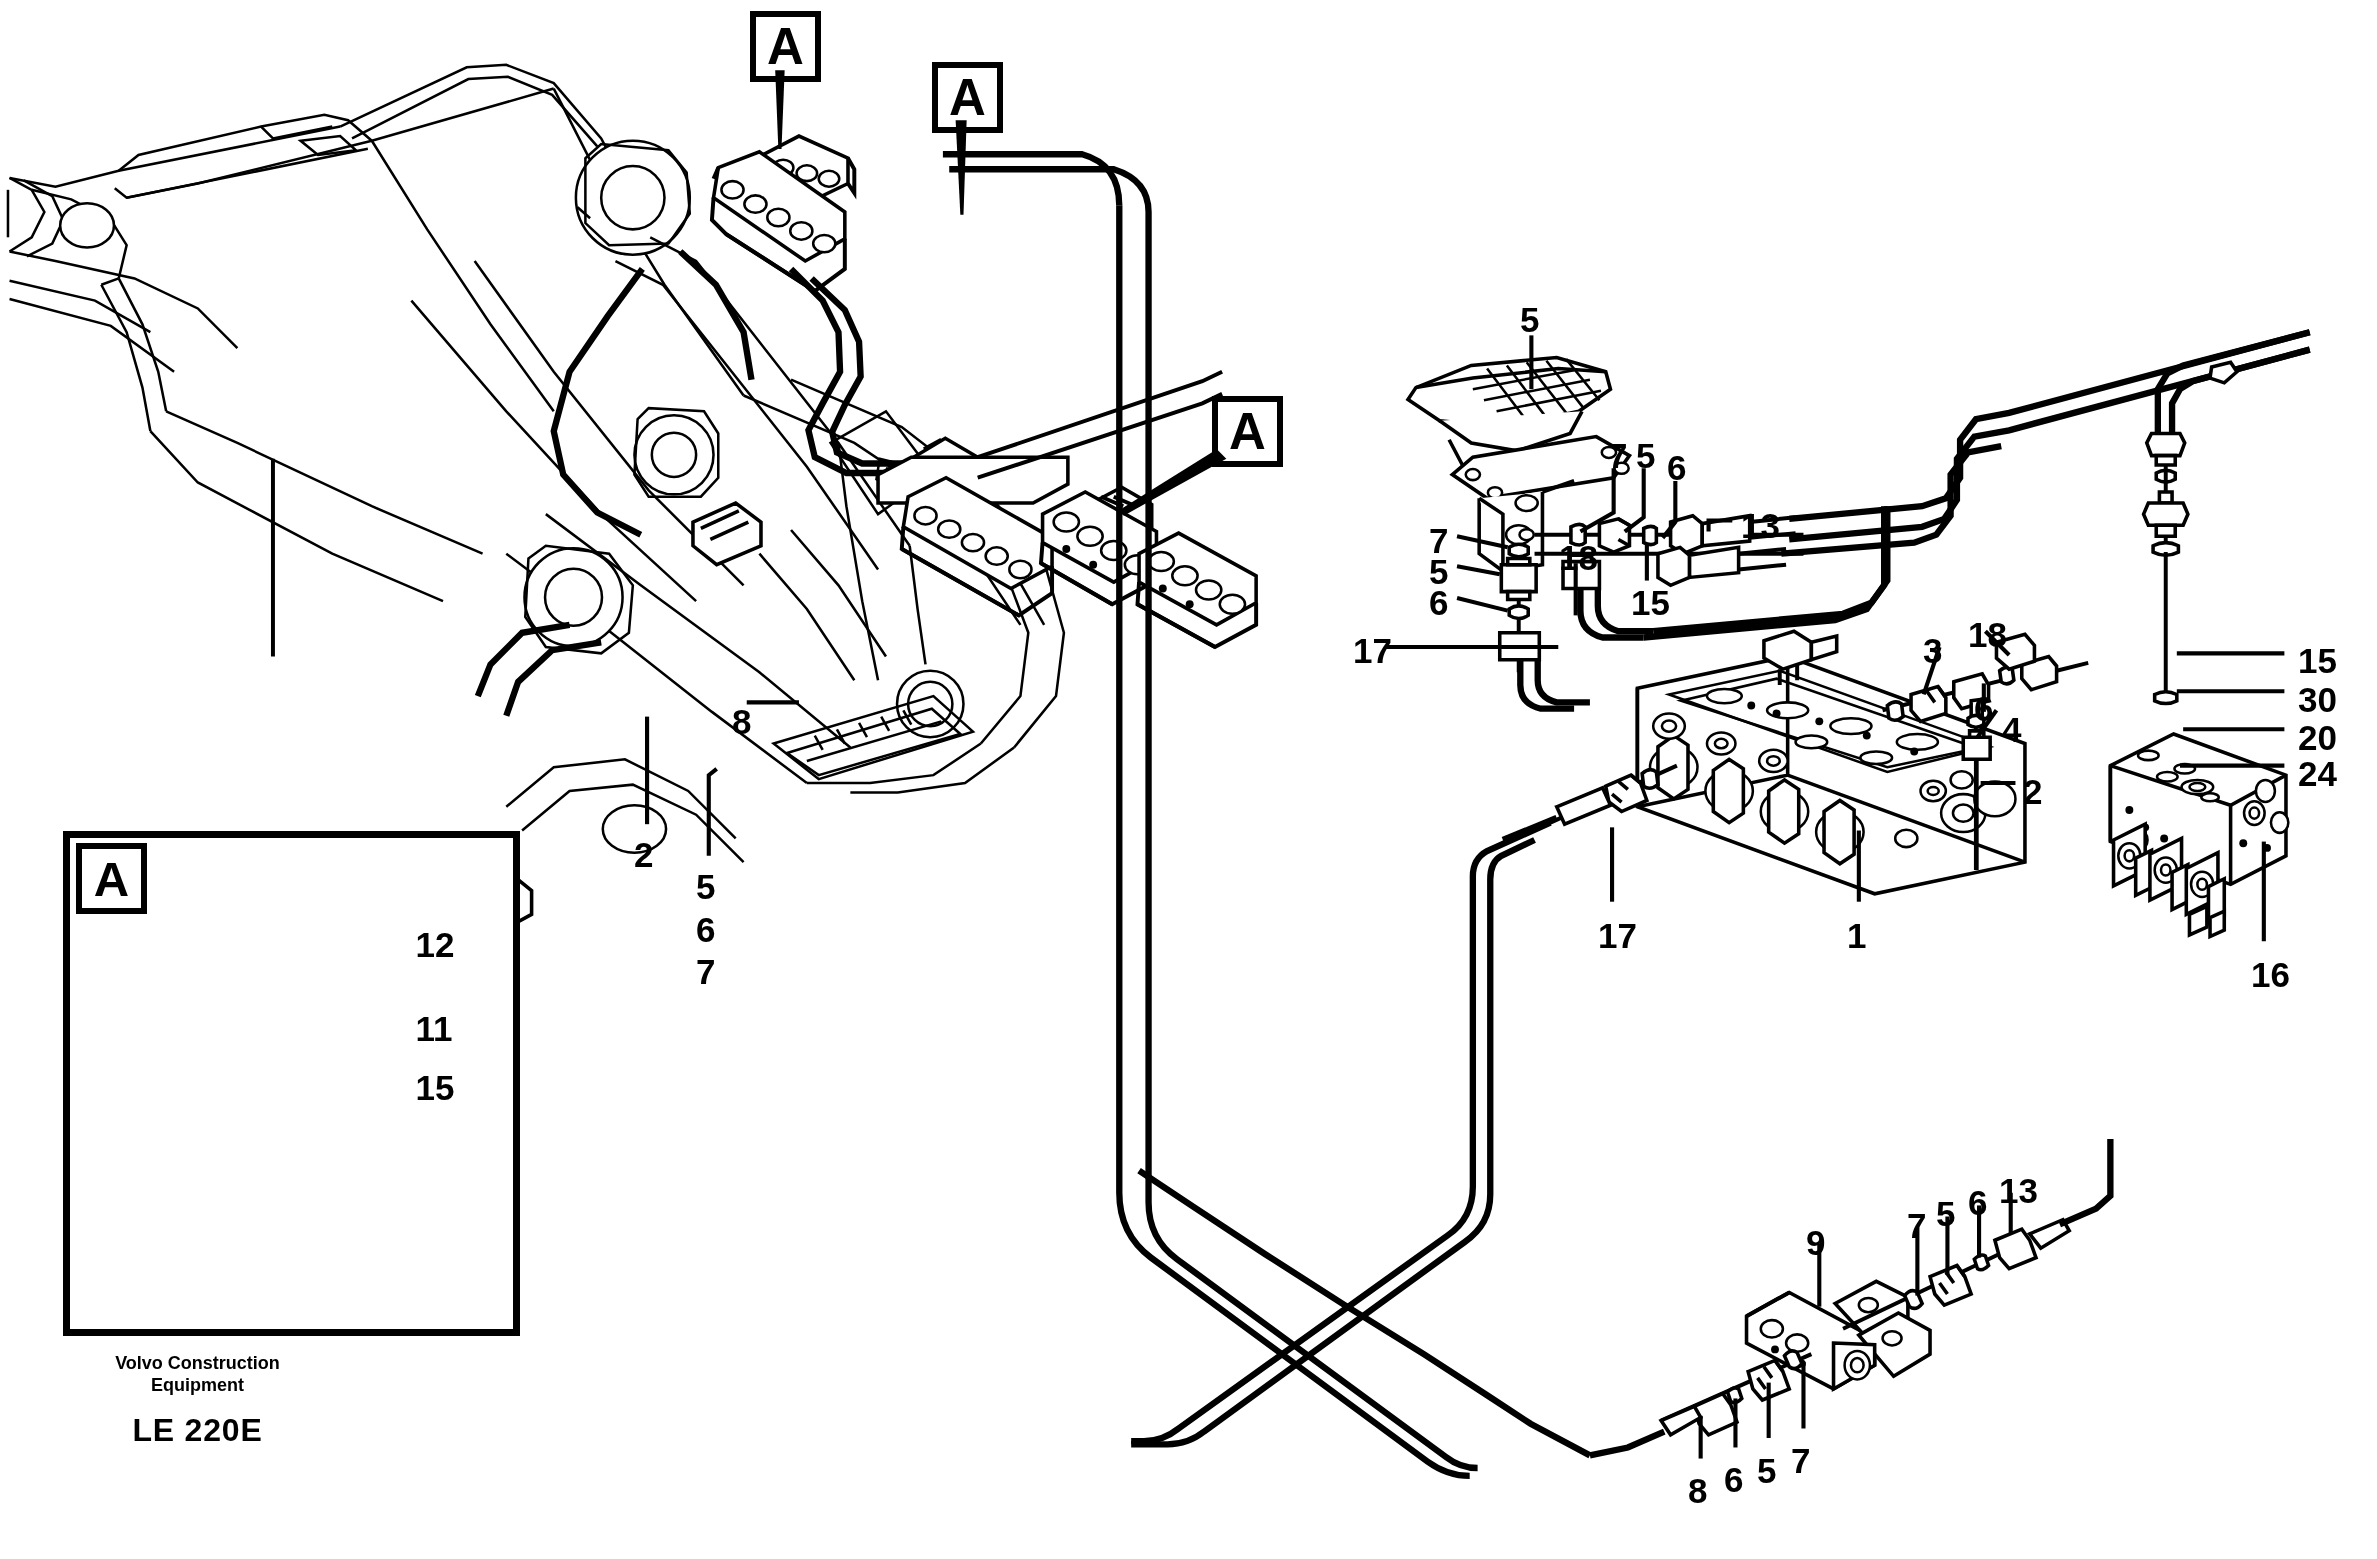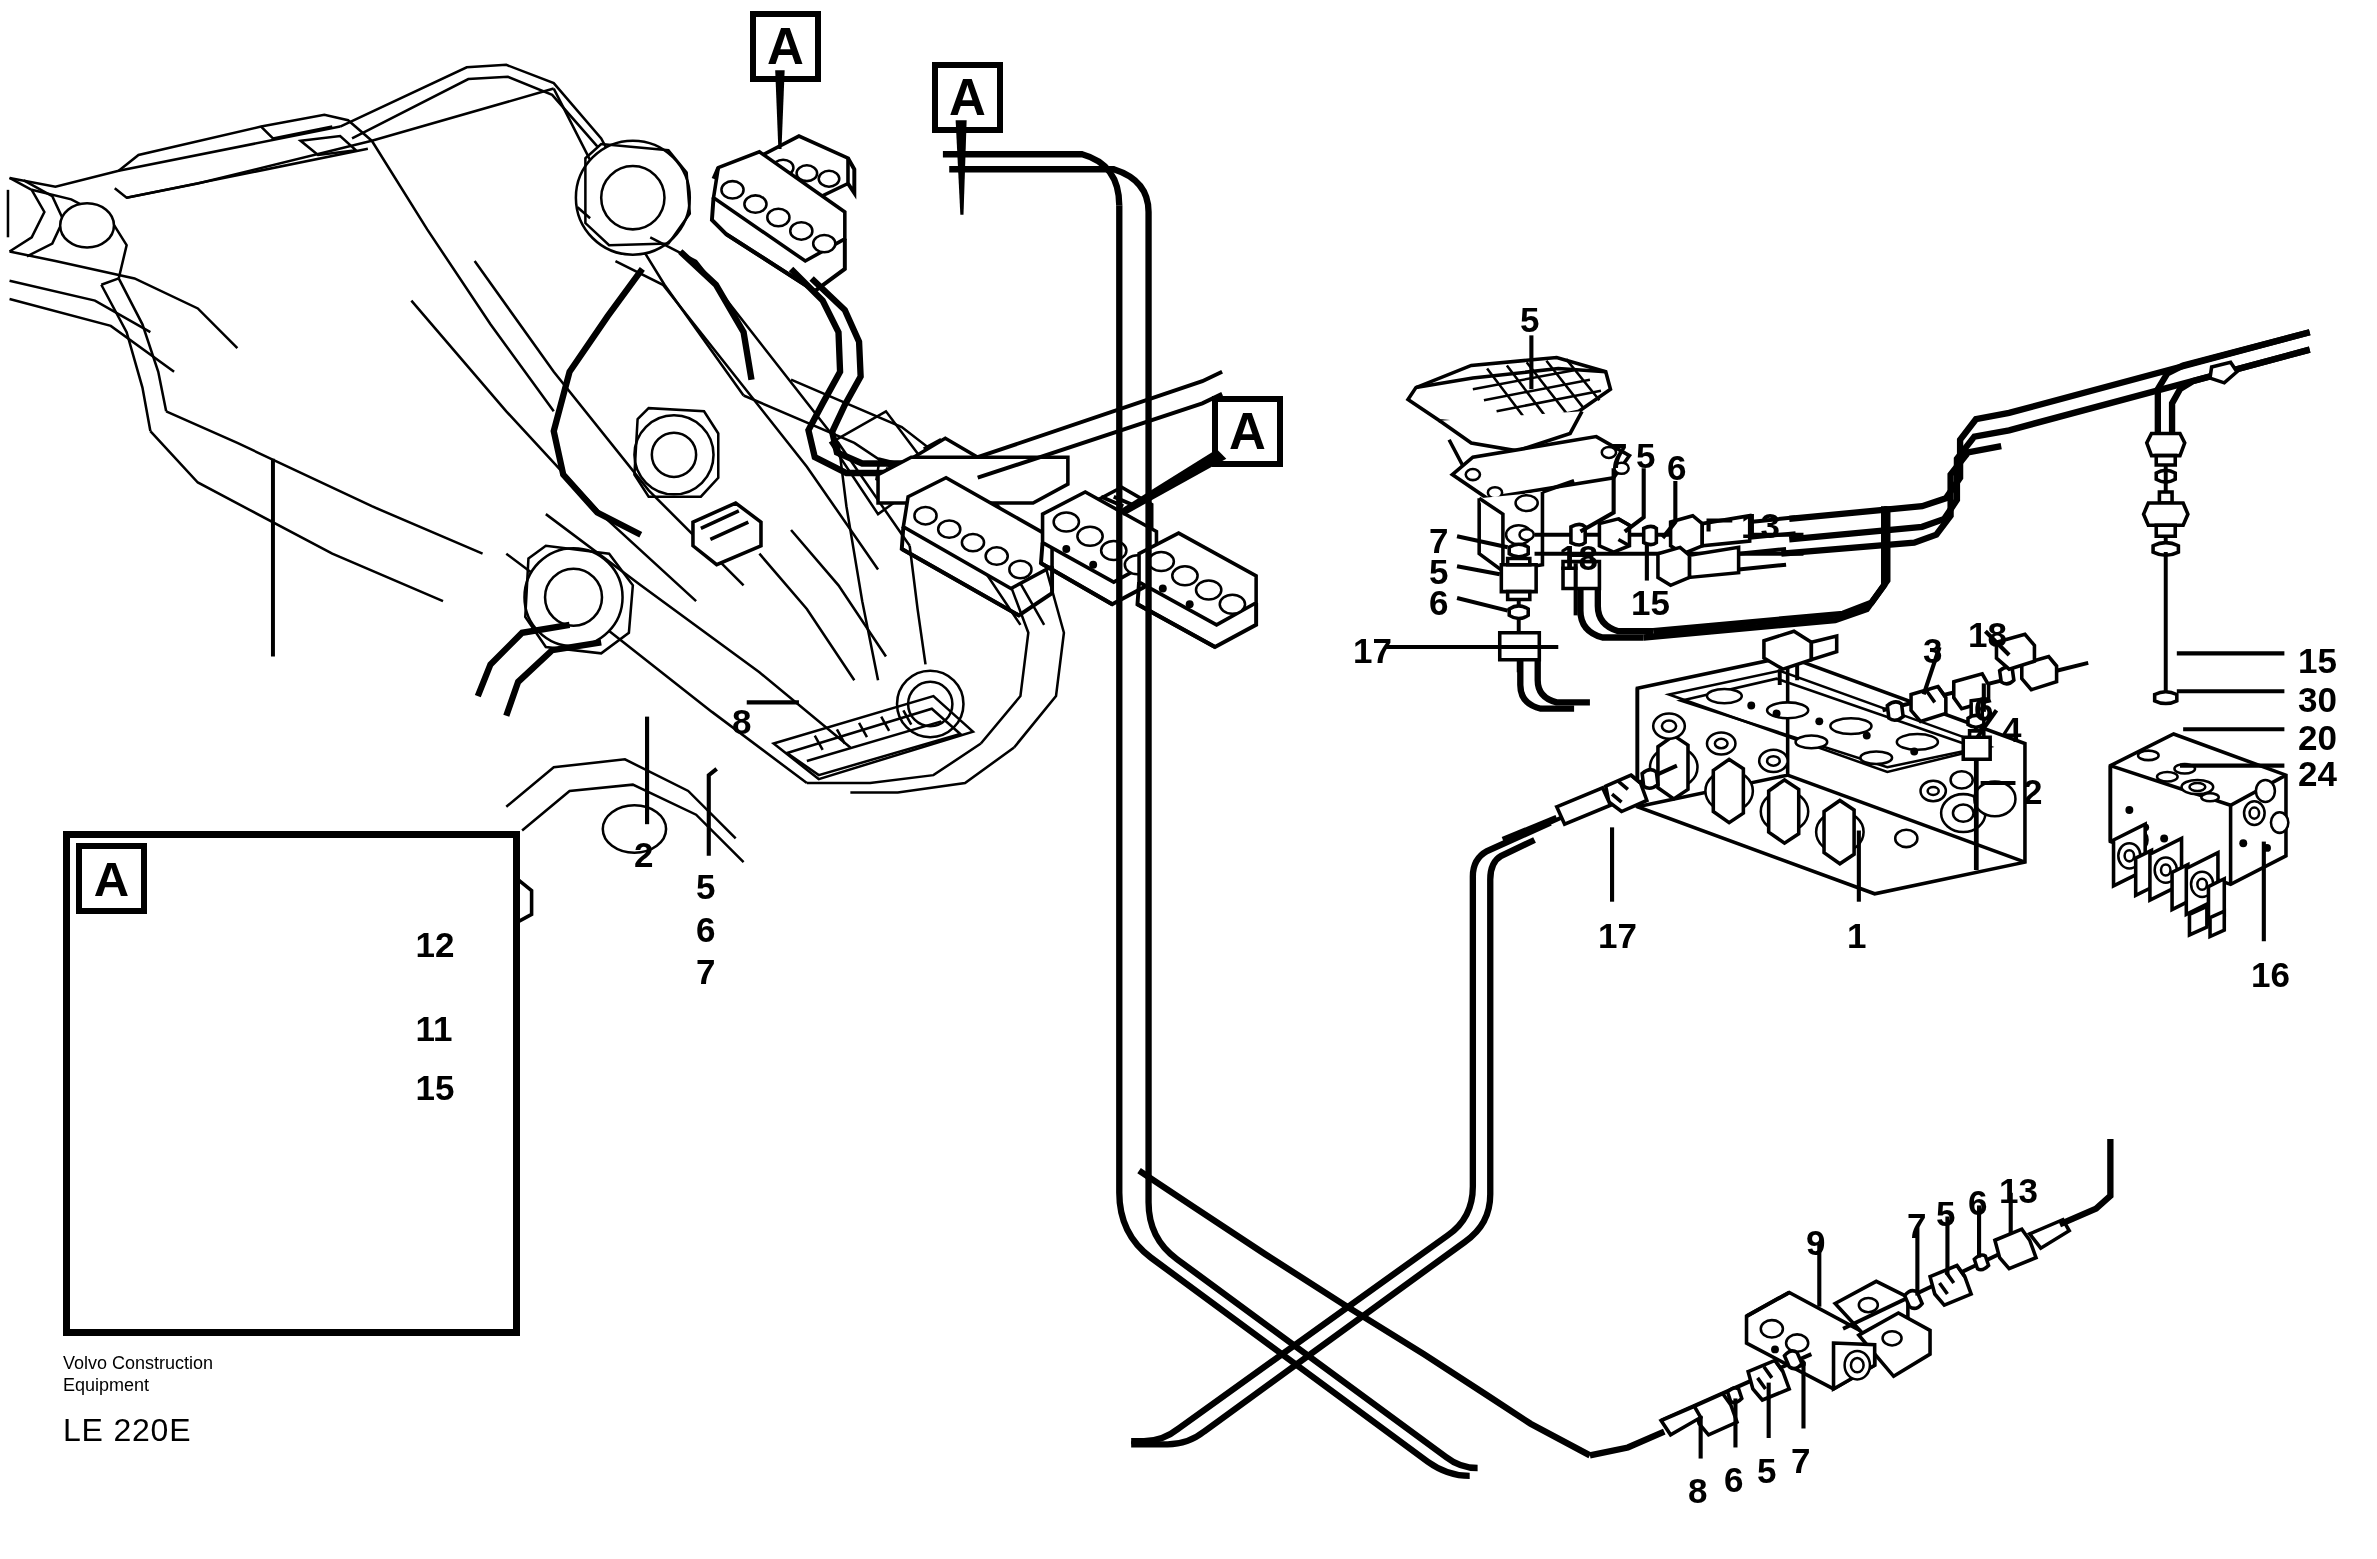--- a/index.html
+++ b/index.html
@@ -8,21 +8,21 @@
   #sheet svg{position:absolute;left:0;top:0;}
   .lbl{position:absolute;font-family:"Liberation Sans",sans-serif;font-weight:bold;
        color:#000;line-height:1;white-space:pre;}
   .num{font-size:35px;letter-spacing:0px;}
   .calloutbox{position:absolute;border:6.3px solid #000;background:#fff;
        display:flex;align-items:center;justify-content:center;
        font-size:51px;font-weight:bold;font-family:"Liberation Sans",sans-serif;}
   .detbox{position:absolute;border:7.1px solid #000;background:#fff;}
   .detA{position:absolute;border:6.3px solid #000;background:#fff;display:flex;
         align-items:center;justify-content:center;font-size:49px;font-weight:bold;}
-  .foot{position:absolute;text-align:left;font-weight:normal;}
+  .foot{position:absolute;text-align:center;font-weight:bold;}
   .foot .l1{font-size:18px;line-height:1.22;}
   .foot .l2{font-size:32px;margin-top:15px;letter-spacing:0.8px;}
 </style>
 </head>
 <body>
 
 <div id="sheet">
 
 <svg width="2377" height="1559" viewBox="0 0 3005 1971">
   <defs>

